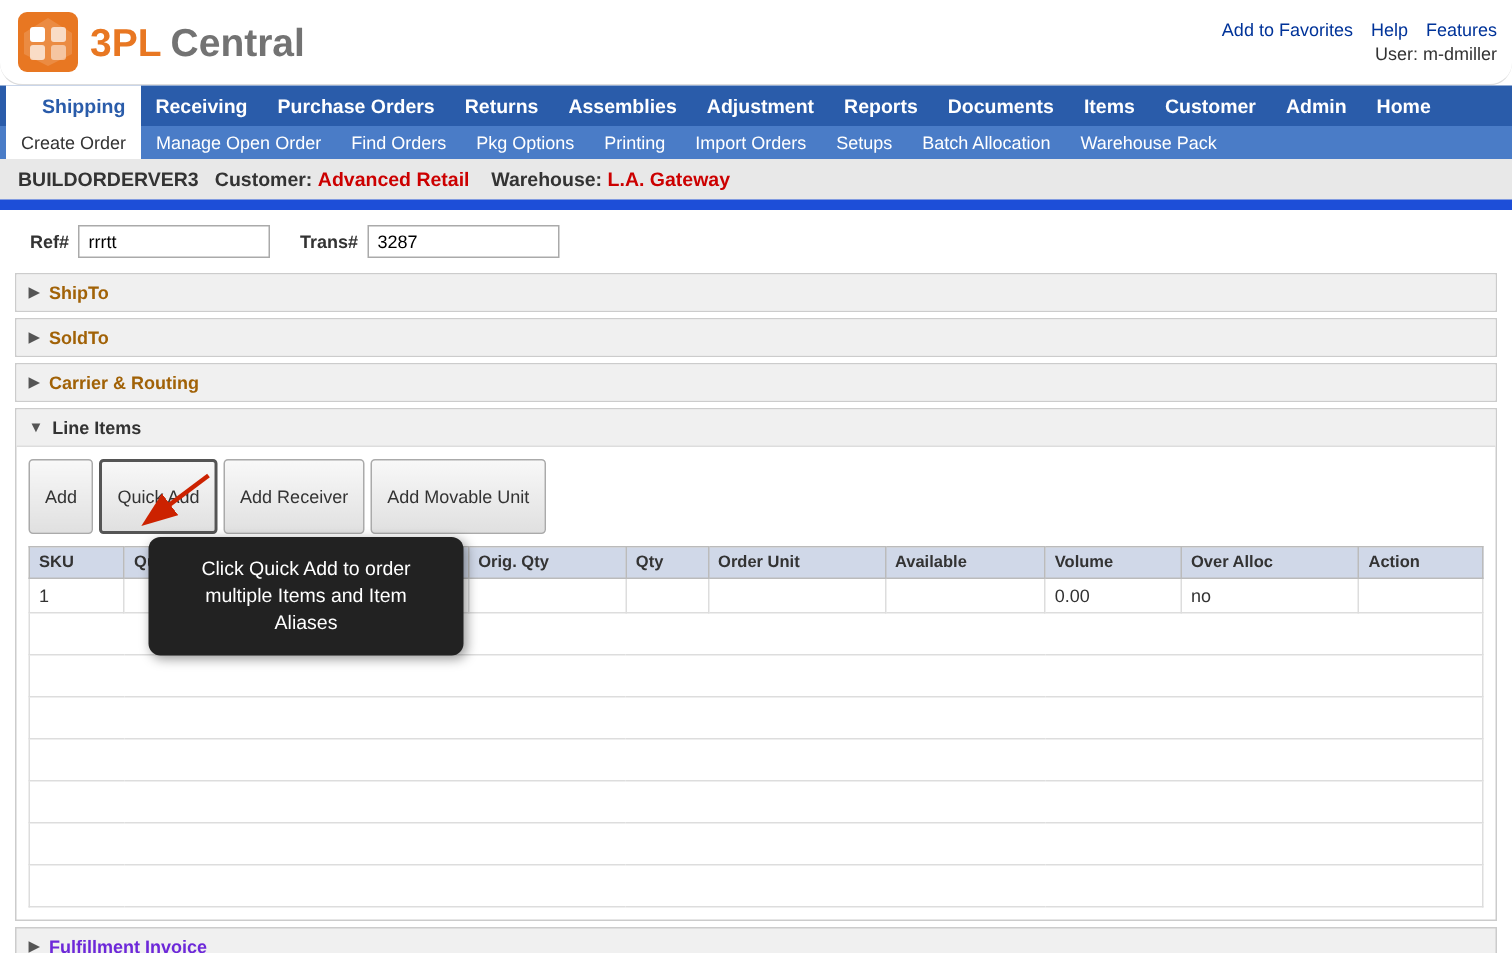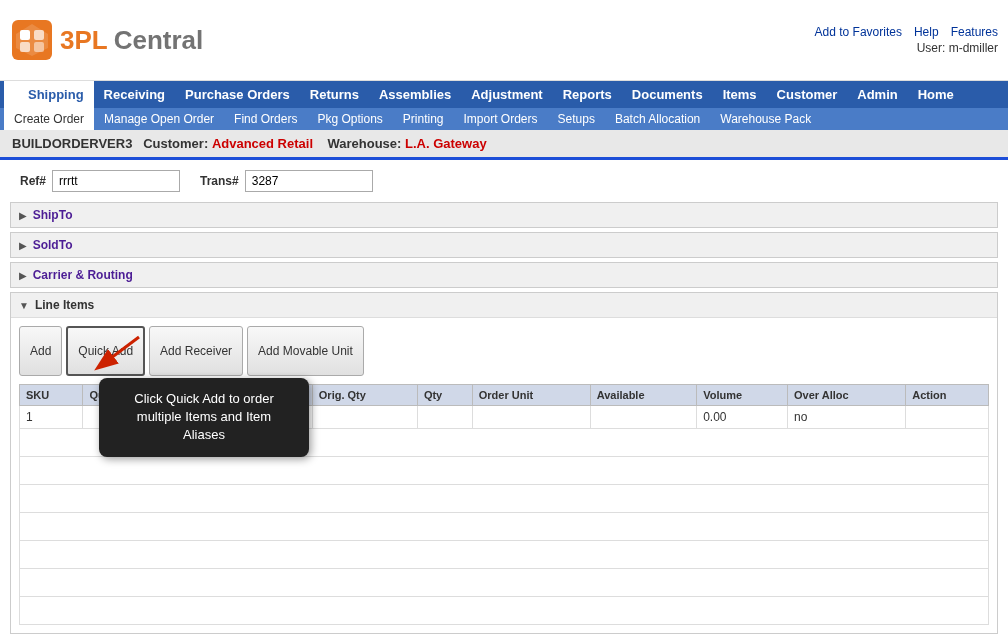--- a/index.html
+++ b/index.html
@@ -4,22 +4,23 @@
   <style>
     * { box-sizing: border-box; margin: 0; padding: 0; }
     body { font-family: Arial, Helvetica, sans-serif; font-size: 12px; background: #fff; }
 
     
     .top-header {
       display: flex;
       align-items: center;
       justify-content: space-between;
       background: #fff;
-      padding: 18px 10px;
+      padding: 6px 10px;
       border-bottom: 1px solid #ddd;
+      border-radius: 15px;
     }
     .logo-area {
       display: flex;
       align-items: center;
       gap: 6px;
     }
     .top-links {
       display: flex;
       gap: 12px;
       align-items: center;
@@ -79,21 +80,21 @@
     }
     .sub-nav a.active {
       background: #fff;
       color: #333;
     }
 
     
     .page-title-bar {
       background: #e8e8e8;
       padding: 6px 12px;
-      border-bottom: 3px solid #1d4ed8;
+      border-bottom: 7px solid #1d4ed8;
       font-size: 13px;
     }
     .page-title-bar .order-name {
       font-weight: bold;
       text-transform: uppercase;
       color: #333;
     }
     .page-title-bar .customer-label { color: #333; font-weight: bold; }
     .page-title-bar .customer-name { color: #cc0000; font-weight: bold; }
     .page-title-bar .warehouse-label { color: #333; font-weight: bold; }
@@ -134,21 +135,21 @@
       background: #f0f0f0;
       border-bottom: 1px solid #ddd;
     }
     .section-header .arrow {
       margin-right: 6px;
       color: #555;
       font-size: 10px;
     }
     .section-header .title {
       font-weight: bold;
-      color: #4c1d95;
+      color: #a16207;
       font-size: 12px;
     }
     .section.collapsed .section-header { border-bottom: none; }
 
     
     .line-items-section {
       border: 1px solid #ccc;
       margin: 0 10px 4px 10px;
       background: #fff;
     }

